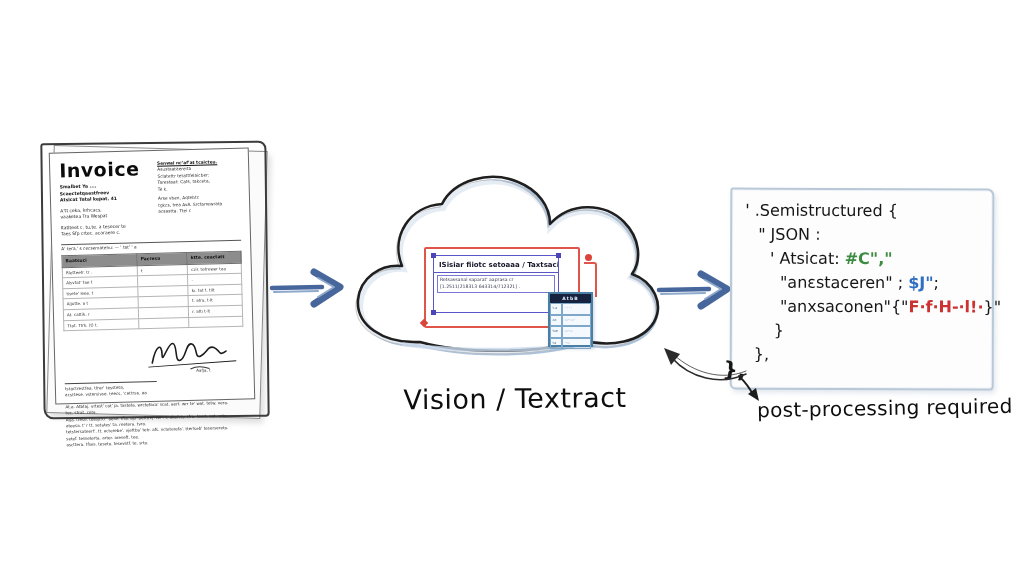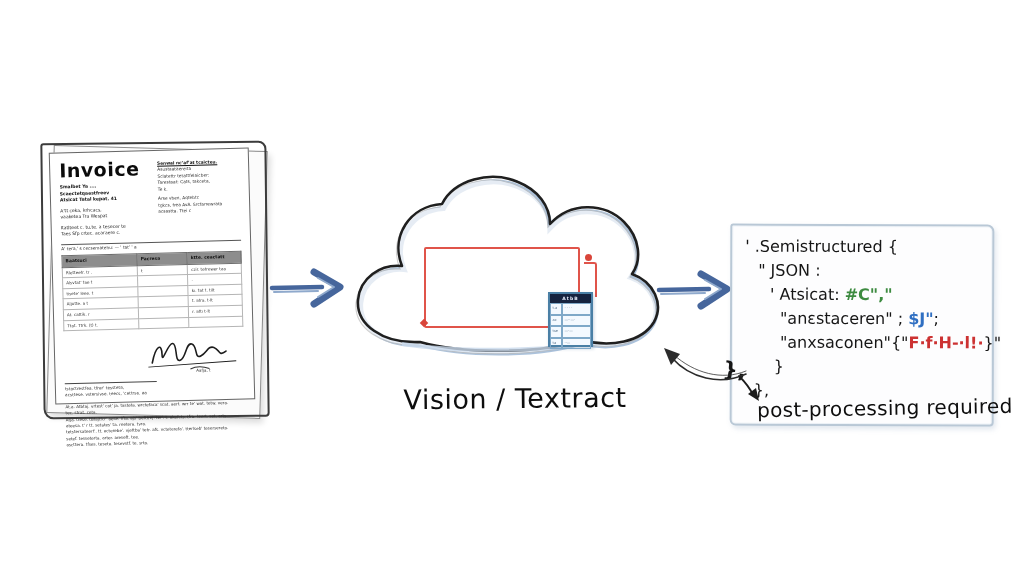--- a/index.html
+++ b/index.html
@@ -57,21 +57,21 @@
   .tbl-icon-body{display:grid;grid-template-columns:12px 1fr;}
   .tbl-icon-cell{border:.6px solid #7fa8c8;height:9.5px;font-size:3.6px;color:#55708a;
       padding-left:1.5px;line-height:9.5px;overflow:hidden;}
   .cloud-label{position:absolute;left:393px;top:383px;width:244px;text-align:center;
       font-size:27px;font-weight:500;color:#0d0d0d;transform:rotate(-.6deg);letter-spacing:.5px;}
 
   
   .out-panel{position:absolute;left:730px;top:188px;width:260px;height:198px;
       background:#fdfdfe;border:2px solid #b9c8d6;border-radius:3px 7px 4px 6px;
       box-shadow:2px 3px 5px rgba(140,165,190,.25), inset 0 0 0 1px #eef3f8;
-      transform:rotate(.2deg);margin-top:36px;}
+      transform:rotate(.2deg);}
   .code{padding-top:9px;font-size:16px;line-height:24px;color:#161616;font-weight:500;white-space:nowrap;}
   .code .ln{height:24px;}
   .ind0{padding-left:13px}.ind1{padding-left:26px}.ind2{padding-left:38px}
   .ind3{padding-left:48px}.ind2b{padding-left:42px}.ind1b{padding-left:22px}
   .val-green{color:#3d8b40;font-weight:700;}
   .val-blue{color:#2f6fc2;font-weight:700;}
   .val-red{color:#cc3232;font-weight:700;}
   .outside-brace{position:absolute;left:723px;top:358px;font-size:21px;font-weight:700;
       color:#161616;transform:rotate(6deg);}
   .annotation{position:absolute;left:757px;top:396px;font-size:20px;color:#0e0e0e;
@@ -201,20 +201,31 @@
              C298,66 300,88 290,102 C312,110 322,132 312,150 C300,170 268,176 240,168
              C200,182 120,182 78,170 Z" fill="none" stroke="#1f1f1f" stroke-width="2.6" stroke-linejoin="round"></path>
     <path d="M60,172 C110,180 210,180 250,170" fill="none" stroke="#c9d9ec" stroke-width="4" opacity=".8"></path>
   </svg>
 
   <div class="ocr-redbox"></div>
   <div class="red-handle" style="left:421px;top:320px"></div>
   <div class="red-dot"></div>
   <div class="red-bracket"></div>
 
+  <div class="ocr-bluebox">
+    <div class="blue-handle" style="left:-3px;top:-3px"></div>
+    <div class="blue-handle" style="right:-3px;top:-3px"></div>
+    <div class="blue-handle" style="left:-3px;bottom:-3px"></div>
+    <div class="blue-handle" style="right:-3px;bottom:-3px"></div>
+    <div class="ocr-line1">ISisiar fiiotc setoaaa  / Taxtsaci</div>
+    <div class="ocr-small">
+      <div>Retsassanal saparat' aaprasa cr</div>
+      <div>[1.2511(218313 643314/712321] .</div>
+    </div>
+  </div>
 
   <div class="tbl-icon">
     <div class="tbl-icon-head">AtbB</div>
     <div class="tbl-icon-body">
       <div class="tbl-icon-cell">t.a</div>
       <div class="tbl-icon-cell">· · · ·</div>
       <div class="tbl-icon-cell">ac</div>
       <div class="tbl-icon-cell">—··—·</div>
       <div class="tbl-icon-cell">tse</div>
       <div class="tbl-icon-cell">—·—</div>

